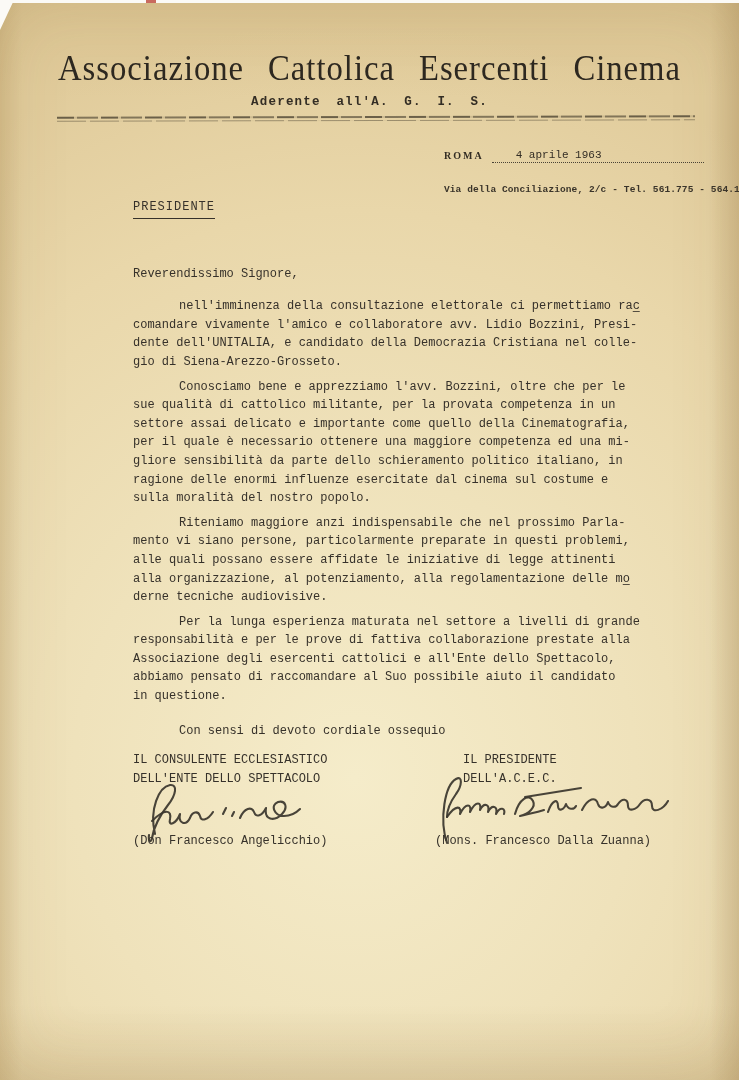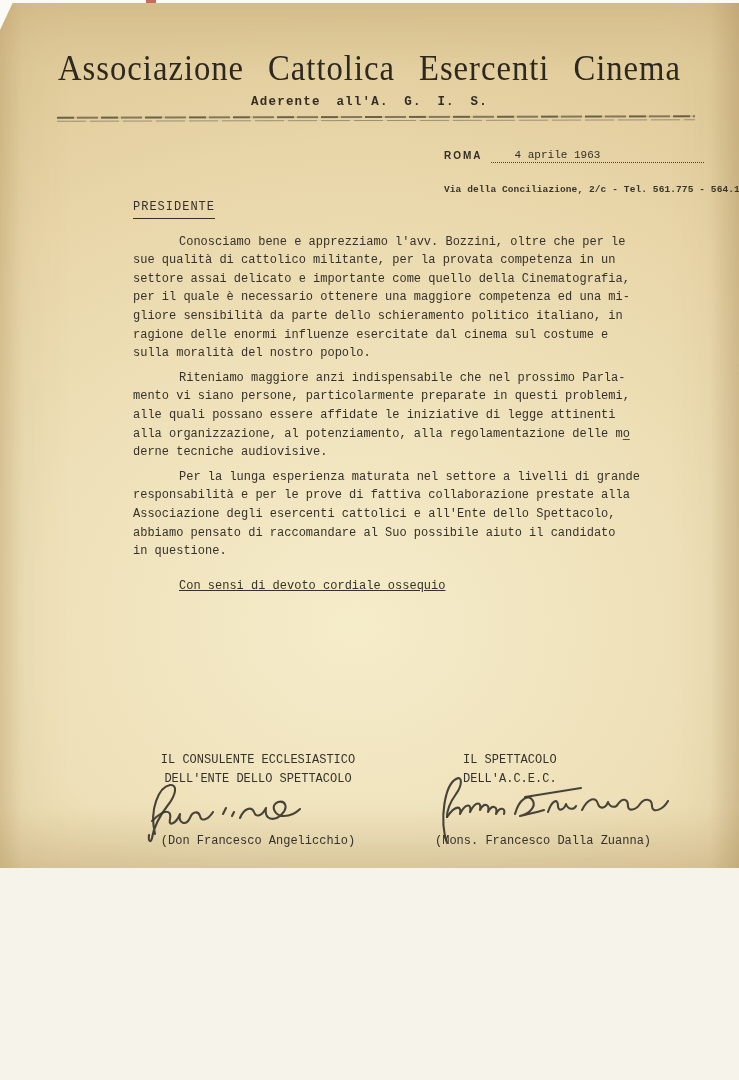--- a/index.html
+++ b/index.html
@@ -1,18 +1,18 @@
 <!DOCTYPE html>
 <html><head>
 <meta charset="utf-8">
 <style>
   html,body{margin:0;padding:0;background:#f6f3ea;}
   .page{
     position:relative;
-    width:739px;height:868px;
+    width:739px;height:1080px;
     margin:0 auto;
     overflow:hidden;
     background-color:#ead9af;
     background-image:
       linear-gradient(90deg, rgba(186,156,100,.28) 0, rgba(186,156,100,0) 3%, rgba(186,156,100,0) 96%, rgba(168,138,88,.30) 100%),
       linear-gradient(180deg, rgba(198,168,108,.20) 0, rgba(198,168,108,0) 9%, rgba(198,168,108,0) 93%, rgba(178,148,94,.22) 100%),
       radial-gradient(95% 70% at 48% 72%, #f5ecca 0%, #efe2bb 40%, #e9d7aa 75%, #e1cc9c 100%);
     box-shadow:inset 0 0 70px rgba(120,90,40,.16);
     font-family:"Liberation Mono","DejaVu Sans Mono",monospace;
     color:#36312a;
@@ -39,42 +39,42 @@
   }
   .rule{position:absolute;top:116px;left:57px;right:44px;transform:rotate(-.12deg);}
   .rule .l1,.rule .l2{height:1.6px;
     background:repeating-linear-gradient(90deg, rgba(66,58,42,.75) 0 17px, rgba(66,58,42,.15) 17px 20px, rgba(66,58,42,.6) 20px 41px, rgba(66,58,42,.05) 41px 44px);}
   .rule .l2{margin-top:2px;opacity:.75;
     background:repeating-linear-gradient(90deg, rgba(66,58,42,.6) 0 29px, rgba(66,58,42,.08) 29px 33px);}
 
   
   .dateline{position:absolute;top:149px;left:444px;width:260px;}
   .dateline-row{display:flex;align-items:flex-end;}
-  .city{font-family:Liberation Sans, sans-serif;
+  .city{font-family:Liberation Serif, serif;
     font-size:10px;font-weight:bold;letter-spacing:2px;color:#332d24;padding-bottom:2px;}
   .date-wrap{flex:1;margin-left:8px;border-bottom:1.6px dotted #4a4336;
     padding:0 0 1px 24px;font-size:11px;color:#332d24;white-space:nowrap;}
   .address{margin-top:21px;font-family:Liberation Mono, monospace;
     font-size:9.5px;font-weight:bold;color:#3a342a;letter-spacing:.1px;white-space:nowrap;}
 
   
   .bodytext{position:absolute;top:198px;left:133px;width:512px;
     font-size:12px;line-height:18.6px;}
   .classification{display:inline-block;letter-spacing:1px;
     border-bottom:1.2px solid #36312a;padding-bottom:1px;}
   .salutation{margin-top:46px;}
   .paras{margin-top:14px;}
   .para{white-space:pre-line;text-indent:46px;margin:0 0 6px 0;}
-  .closing{text-indent:46px;margin-top:16px;text-decoration:underline;}
+  .closing{text-indent:46px;margin-top:16px;}
 
   
   .sig-row{position:absolute;top:751px;left:133px;width:530px;
     display:flex;justify-content:space-between;font-size:12px;line-height:18.5px;}
   .sig-col{position:relative;}
-  .sig-col.left{width:250px;text-align:center;}
+  .sig-col.left{width:250px;}
   .sig-col.right{width:228px;}
   .sig-title{white-space:pre-line;}
   .sig-col.right .sig-title{padding-left:28px;}
   .sig-name{margin-top:44px;white-space:nowrap;}
   .sig-svg{position:absolute;pointer-events:none;}
   .sig-svg.left{top:28px;left:-8px;}
   .sig-svg.right{top:18px;left:-6px;}
   .sig-svg path{fill:none;stroke:#3a352c;stroke-width:2.1;
     stroke-linecap:round;stroke-linejoin:round;opacity:.92;}
 </style>
@@ -100,21 +100,26 @@
   <div class="dateline">
     <div class="dateline-row">
       <span class="city">ROMA</span>
       <span class="date-wrap"><span>4 aprile 1963</span></span>
     </div>
     <div class="address">Via della Conciliazione, 2/c - Tel. 561.775 - 564.132</div>
   </div>
 
   <div class="bodytext">
     <span class="classification">PRESIDENTE</span>
+    <div class="salutation">Reverendissimo Signore,</div>
     <div class="paras">
+      <p class="para">nell'imminenza della consultazione elettorale ci permettiamo rac̲
+comandare vivamente l'amico e collaboratore avv. Lidio Bozzini, Presi-
+dente dell'UNITALIA, e candidato della Democrazia Cristiana nel colle-
+gio di Siena-Arezzo-Grosseto.</p>
       <p class="para">Conosciamo bene e apprezziamo l'avv. Bozzini, oltre che per le
 sue qualità di cattolico militante, per la provata competenza in un
 settore assai delicato e importante come quello della Cinematografia,
 per il quale è necessario ottenere una maggiore competenza ed una mi-
 gliore sensibilità da parte dello schieramento politico italiano, in
 ragione delle enormi influenze esercitate dal cinema sul costume e
 sulla moralità del nostro popolo.</p>
       <p class="para">Riteniamo maggiore anzi indispensabile che nel prossimo Parla-
 mento vi siano persone, particolarmente preparate in questi problemi,
 alle quali possano essere affidate le iniziative di legge attinenti
@@ -137,21 +142,21 @@
       <svg class="sig-svg left" width="235" height="68" viewBox="0 0 235 68">
         <path d="M30,55 C24,30 34,8 45,6 C53,5 51,16 43,26 C36,35 29,47 27,59 C26,64 23,63 24,56"></path>
         <path d="M27,42 C40,29 47,31 45,40 C43,48 51,45 55,35 C53,45 61,47 65,39 C67,33 73,31 75,37 C76,43 83,41 88,33"></path>
         <path d="M98,35 l3,-6 M107,37 l2,-4"></path>
         <path d="M115,39 C119,29 127,27 129,33 C131,39 137,37 141,29 C139,41 149,43 157,35 C163,29 161,21 153,23 C145,26 149,37 159,37 C166,37 172,33 175,30"></path>
       </svg>
       <div class="sig-name">(Don Francesco Angelicchio)</div>
     </div>
 
     <div class="sig-col right">
-      <div class="sig-title">IL SPETTACOLO
+      <div class="sig-title">IL PRESIDENTE
 DELL'A.C.E.C.</div>
       <svg class="sig-svg right" width="248" height="78" viewBox="0 0 248 78">
         <path d="M18,74 C10,50 16,16 27,10 C34,6 33,17 27,25 C22,32 18,40 18,48"></path>
         <path d="M18,48 C27,35 33,37 31,45 C37,33 43,35 41,43 C47,31 53,33 51,41 C55,33 61,35 59,43 C63,35 69,37 67,45 C71,37 77,39 75,45"></path>
         <path d="M86,45 C90,30 100,24 104,32 C107,38 100,45 91,47 C99,45 109,43 115,41"></path>
         <path d="M119,43 C123,31 129,29 129,37 C129,43 135,41 137,35 C139,41 145,41 147,37"></path>
         <path d="M96,28 L152,19"></path>
         <path d="M153,41 C159,29 167,27 169,35 C171,41 177,39 179,33 C181,39 187,39 189,35 C193,29 199,29 199,37 C199,43 207,41 211,35 C215,29 223,29 223,37 C223,45 234,41 239,32"></path>
       </svg>
       <div class="sig-name">(Mons. Francesco Dalla Zuanna)</div>

